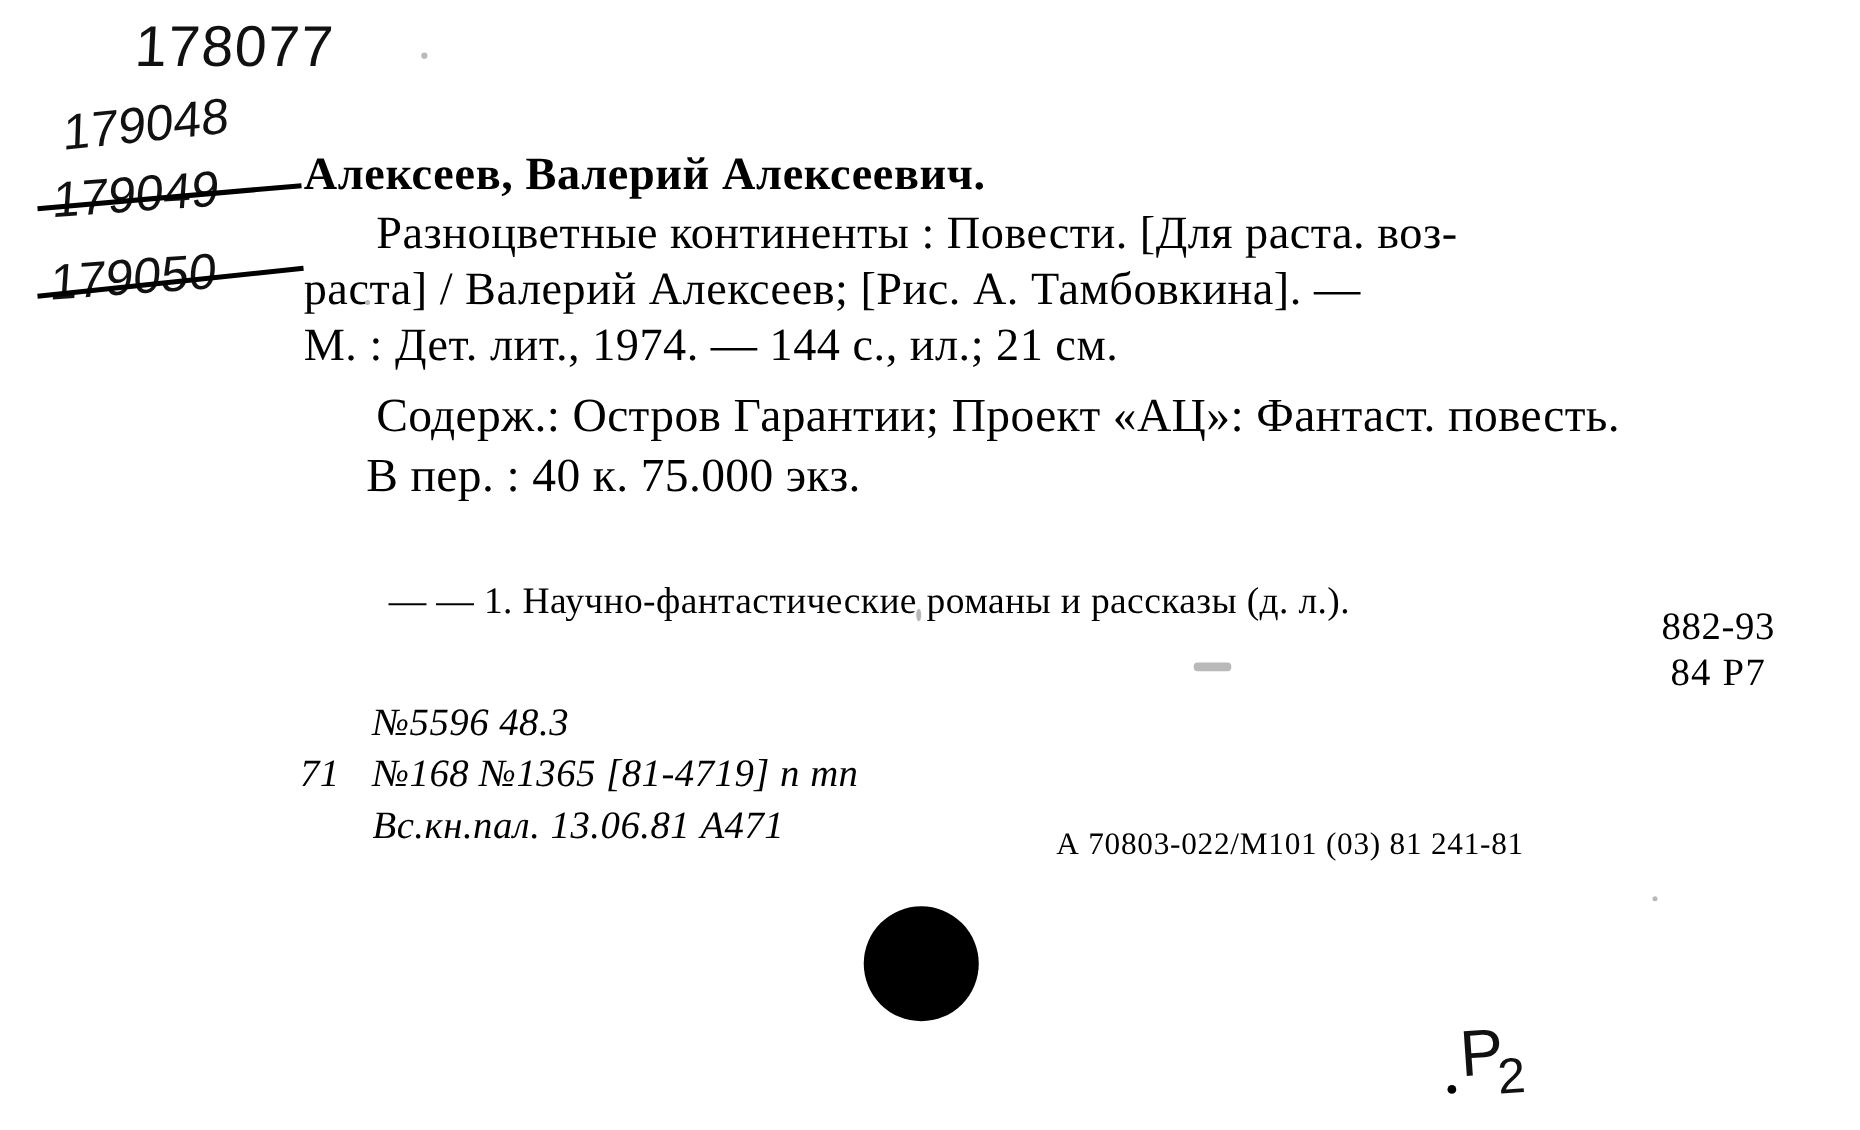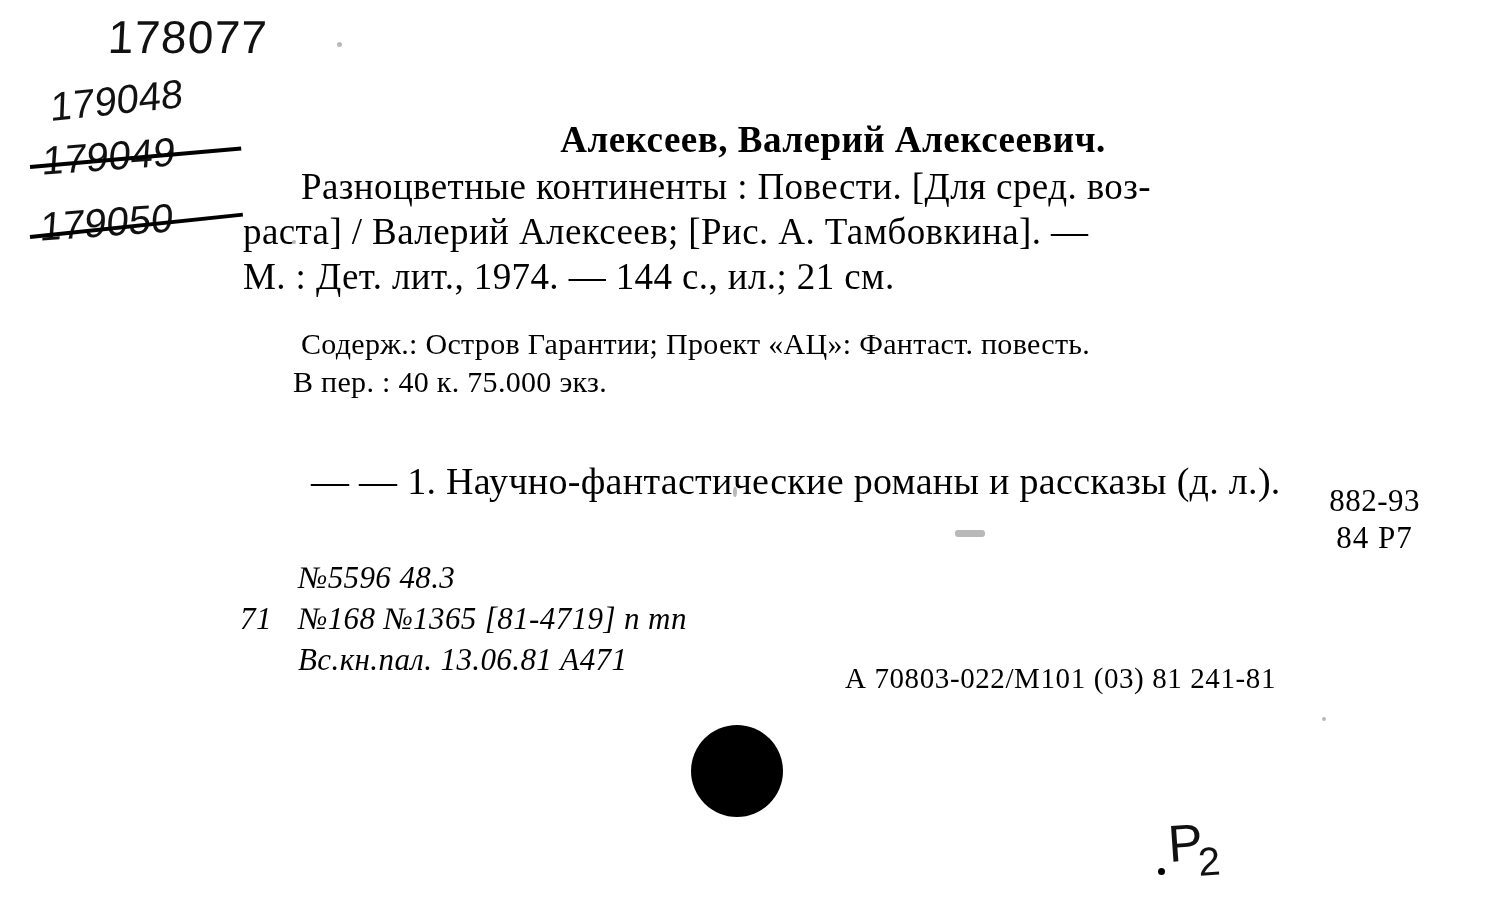--- a/index.html
+++ b/index.html
@@ -79,45 +79,44 @@
     left: 243px;
     top: 118px;
     width: 1180px;
   }
   .author {
     font-family: "Liberation Serif", serif;
     font-weight: bold;
     font-size: 37px;
     letter-spacing: 0.5px;
     line-height: 1.18;
-    text-align: center;
   }
   .title-block {
     font-size: 37px;
     line-height: 1.22;
     letter-spacing: 0.4px;
     margin-top: 2px;
   }
   .title-block .indent {
     display: inline-block;
     width: 58px;
   }
   .notes {
-    font-size: 30px;
+    font-size: 38px;
     line-height: 1.26;
     letter-spacing: 0.3px;
-    margin-top: 26px;
+    margin-top: 11px;
     margin-left: 58px;
   }
   .notes .line2 {
     margin-left: -8px;
     display: block;
   }
   .tracing {
-    font-size: 38px;
+    font-size: 30px;
     letter-spacing: 0.3px;
     margin-top: 58px;
     margin-left: 68px;
   }
 
   
   #class-block {
     position: absolute;
     right: 68px;
     top: 483px;
@@ -153,21 +152,21 @@
   }
   #ledger .lead.empty {
     width: 58px;
   }
 
   
   #imprint {
     position: absolute;
     left: 845px;
     top: 662px;
-    font-size: 29px;
+    font-size: 25px;
     letter-spacing: 0.6px;
     white-space: nowrap;
   }
 
   
   #dot {
     position: absolute;
     left: 691px;
     top: 725px;
     width: 92px;
@@ -216,21 +215,21 @@
   <div class="hand" id="acc-1">179048</div>
   <div class="hand" id="acc-2">179049</div>
   <div class="hand" id="acc-3">179050</div>
   <div class="strike" id="strike-2"></div>
   <div class="strike" id="strike-3"></div>
 
   <div id="record">
     <div class="author">Алексеев, Валерий Алексеевич.</div>
 
     <div class="title-block">
-      <span class="indent"></span><span>Разноцветные континенты : Повести. [Для сред. воз-</span><br>
+      <span class="indent"></span><span>Разноцветные континенты : Повести. [Для раста. воз-</span><br>
       <span>раста] / Валерий Алексеев; [Рис. А. Тамбовкина]. —</span><br>
       <span>М. : Дет. лит., 1974. — 144 с., ил.; 21 см.</span>
     </div>
 
     <div class="notes">
       <span>Содерж.: Остров Гарантии; Проект «АЦ»: Фантаст. повесть.</span>
       <span class="line2">В пер. : 40 к.   75.000 экз.</span>
     </div>
 
     <div class="tracing">— — 1. Научно-фантастические романы и рассказы (д. л.).</div>

